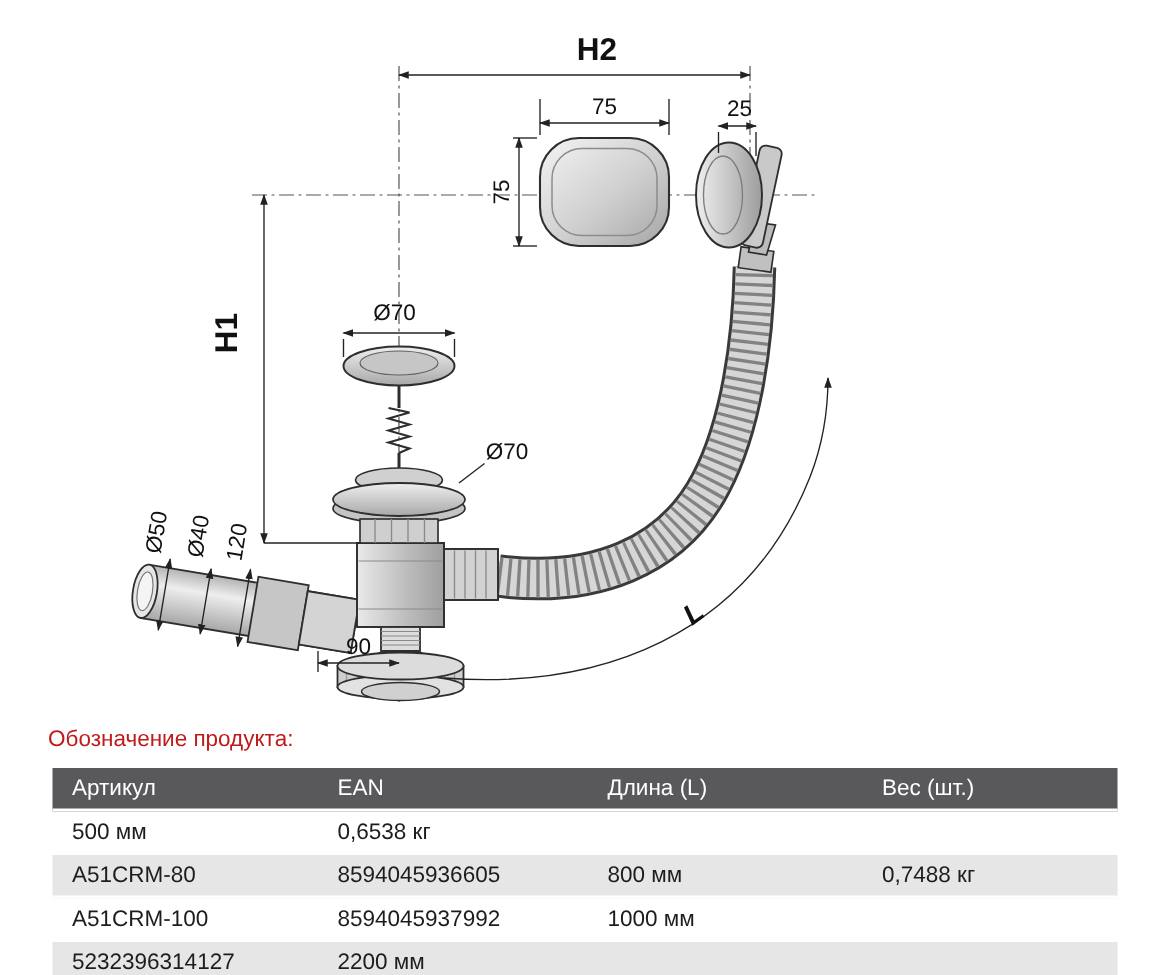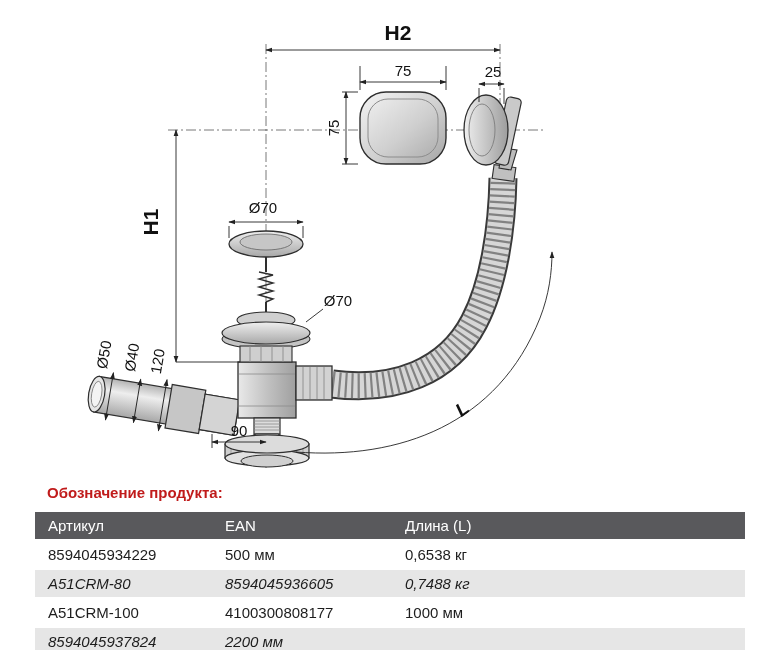--- a/index.html
+++ b/index.html
@@ -10,25 +10,25 @@
   html,body{margin:0;padding:0;background:#fff;}
   body{width:780px;height:650px;font-family:"Liberation Sans",sans-serif;overflow:hidden;}
   .drawing-wrap{width:780px;height:476px;}
   svg text{font-family:"Liberation Sans",sans-serif;}
   .dim-text{font-size:15px;fill:#111;}
   .dim-big{font-size:21px;font-weight:bold;fill:#111;}
   .dim-l{font-size:19px;font-weight:bold;font-style:italic;fill:#111;}
   .thin{stroke:#222;stroke-width:0.9;fill:none;}
   .cl{stroke:#555;stroke-width:0.8;fill:none;stroke-dasharray:10 3 2 3;}
   .lite{stroke:#8a8a8a;stroke-width:0.8;}
-  .section-title{color:var(--title_red);font-weight:bold;font-size:15px;margin:8px 0 7px 47px;}
+  .section-title{color:var(--title_red);font-weight:normal;font-size:15px;margin:8px 0 7px 32px;}
   .spec-table{margin-left:35px;width:710px;font-size:15px;color:#1d1d1d;}
   .t-row{display:grid;grid-template-columns:177px 180px 183px 170px;height:27px;align-items:center;border-bottom:2px solid #fff;}
   .t-head{background:var(--header_bg);color:#fff;margin-top:11px;}
-  .t-row.alt{background:var(--row_alt);font-style:italic;}
+  .t-row.alt{background:var(--row_alt);}
   .cell{padding-left:13px;white-space:nowrap;}
 </style>
 </head>
 <body>
 
 <div class="drawing-wrap">
 <svg width="780" height="476" viewBox="0 0 780 476">
   <defs>
     <marker id="arrow" viewBox="0 0 10 10" refX="9" refY="5" markerWidth="8" markerHeight="8" orient="auto-start-reverse">
       <path d="M0,1.5 L10,5 L0,8.5 z" fill="#222"></path>
@@ -225,33 +225,34 @@
 </svg>
 </div>
 
 <div class="section-title">Обозначение продукта:</div>
 
 <div class="spec-table">
   <div class="t-row t-head">
     <div class="cell">Артикул</div>
     <div class="cell">EAN</div>
     <div class="cell">Длина (L)</div>
+    <div class="cell">Вес (шт.)</div>
   </div>
   <div class="t-row">
-    <div class="cell">8594045934229</div>
     <div class="cell">500 мм</div>
     <div class="cell">0,6538 кг</div>
   </div>
   <div class="t-row alt">
     <div class="cell">A51CRM-80</div>
     <div class="cell">8594045936605</div>
+    <div class="cell">800 мм</div>
     <div class="cell">0,7488 кг</div>
   </div>
   <div class="t-row">
     <div class="cell">A51CRM-100</div>
-    <div class="cell">4100300808177</div>
+    <div class="cell">8594045937992</div>
     <div class="cell">1000 мм</div>
   </div>
   <div class="t-row alt">
-    <div class="cell">8594045937824</div>
+    <div class="cell">5232396314127</div>
     <div class="cell">2200 мм</div>
   </div>
 </div>
 
 </body></html>

